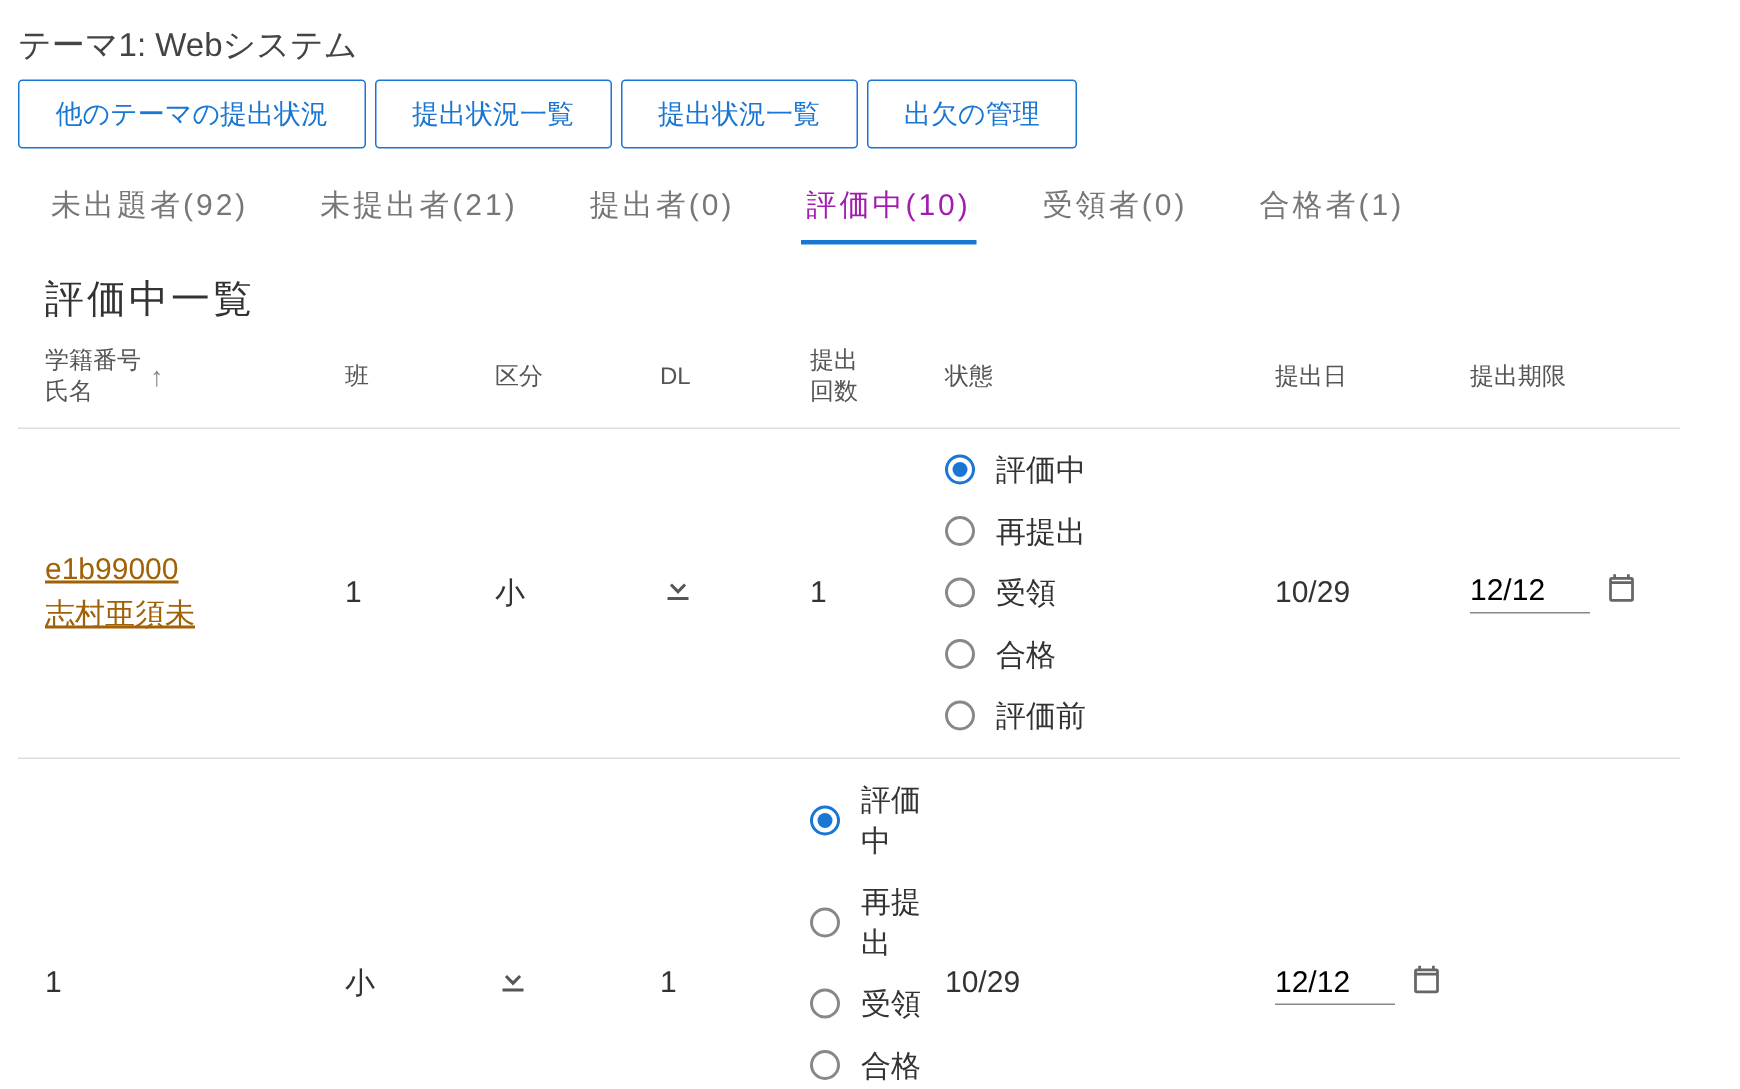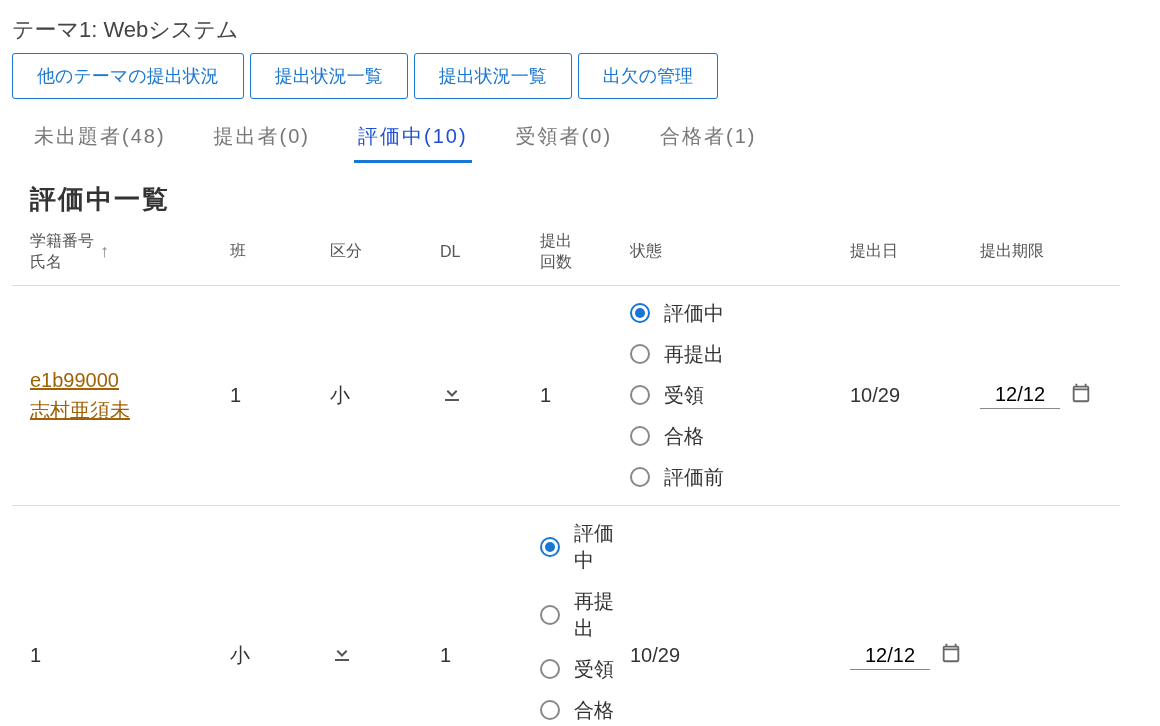--- a/index.html
+++ b/index.html
@@ -3,55 +3,56 @@
 <meta charset="utf-8">
 <style>
 * { box-sizing: border-box; margin: 0; padding: 0; }
 body { font-family: "Hiragino Sans", "Meiryo", sans-serif; font-size: 16px; color: #333; background: #fff; }
 .container { width: 1132px; padding: 15px 12px; }
 .page-title { font-size: 22px; font-weight: 400; color: #444; margin-bottom: 8px; }
 .action-bar { display: flex; gap: 6px; margin-bottom: 18px; }
 .action-btn { border: 1px solid #1976d2; color: #1976d2; background: #fff; padding: 10px 24px; font-size: 18px; cursor: pointer; border-radius: 3px; }
 .tabs { display: flex; gap: 40px; padding: 0 18px 0 18px; border-bottom: 1px solid transparent; margin-bottom: 18px; }
 .tab { font-size: 20px; color: #777; padding: 6px 4px 10px; cursor: pointer; letter-spacing: 2px; }
-.tab.active { color: #1d4ed8; border-bottom: 3px solid #1976d2; }
-.section-title { font-size: 26px; font-weight: 700; color: #333; padding: 0 18px 14px; letter-spacing: 2px; }
+.tab.active { color: #a21caf; border-bottom: 3px solid #1976d2; }
+.section-title { font-size: 26px; font-weight: 400; color: #333; padding: 0 18px 14px; letter-spacing: 2px; }
 .grid { width: 100%; }
 .header-row, .data-row { display: grid; grid-template-columns: 200px 100px 110px 100px 90px 220px 130px 190px; align-items: center; padding: 0 18px; }
 .header-row { font-size: 16px; color: #555; font-weight: 500; padding-bottom: 12px; }
 .header-cell { display: flex; align-items: center; gap: 6px; }
 .sort-arrow { color: #888; font-size: 18px; }
 .data-row { border-top: 1px solid #ddd; padding-top: 14px; padding-bottom: 14px; font-size: 20px; }
 .student-link { color: #a16207; text-decoration: underline; cursor: pointer; line-height: 1.5; font-size: 20px; }
 .dl-icon { color: #555; cursor: pointer; }
 .status-group { display: flex; flex-direction: column; gap: 14px; }
 .status-opt { display: flex; align-items: center; gap: 14px; cursor: pointer; font-size: 20px; }
 .radio { width: 20px; height: 20px; border: 2px solid #888; border-radius: 50%; display: inline-flex; align-items: center; justify-content: center; flex-shrink: 0; }
 .radio.checked { border-color: #1976d2; }
 .radio.checked::after { content: ""; width: 10px; height: 10px; background: #1976d2; border-radius: 50%; }
 .deadline-cell { display: flex; align-items: center; gap: 10px; }
-.deadline-input { border: none; border-bottom: 1px solid #888; font-size: 20px; width: 80px; padding: 2px 0; background: transparent; text-align: center; }
+.deadline-input { border: none; border-bottom: 1px solid #888; font-size: 20px; width: 80px; padding: 2px 0; background: transparent; }
 .cal-icon { color: #666; cursor: pointer; }
 .two-line { line-height: 1.3; }
 </style>
 </head>
 <body>
 
 <div class="container">
   <div class="page-title">テーマ1: Webシステム</div>
 
   <div class="action-bar" id="action-bar">
       <button class="action-btn">他のテーマの提出状況</button>
       <button class="action-btn">提出状況一覧</button>
       <button class="action-btn">提出状況一覧</button>
       <button class="action-btn">出欠の管理</button>
     </div>
 
   <div class="tabs" id="tab-bar">
-      <div class="tab">未出題者(48)</div>
+      <div class="tab">未出題者(92)</div>
+      <div class="tab">未提出者(21)</div>
       <div class="tab">提出者(0)</div>
       <div class="tab active">評価中(10)</div>
       <div class="tab">受領者(0)</div>
       <div class="tab">合格者(1)</div>
     </div>
 
   <div class="section-title">評価中一覧</div>
 
   <div class="grid">
     <div class="header-row">

